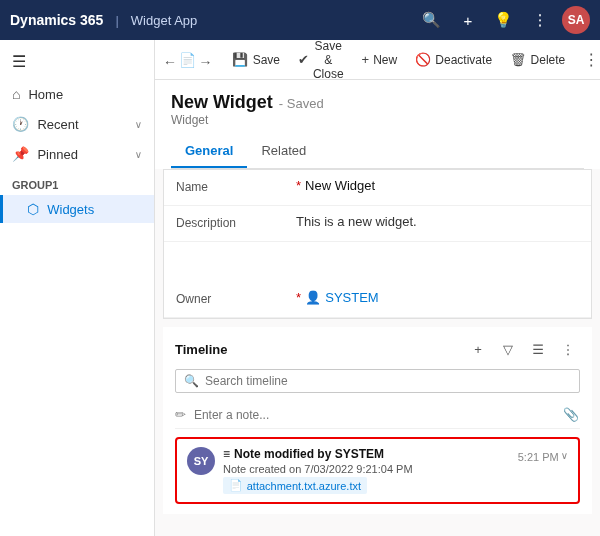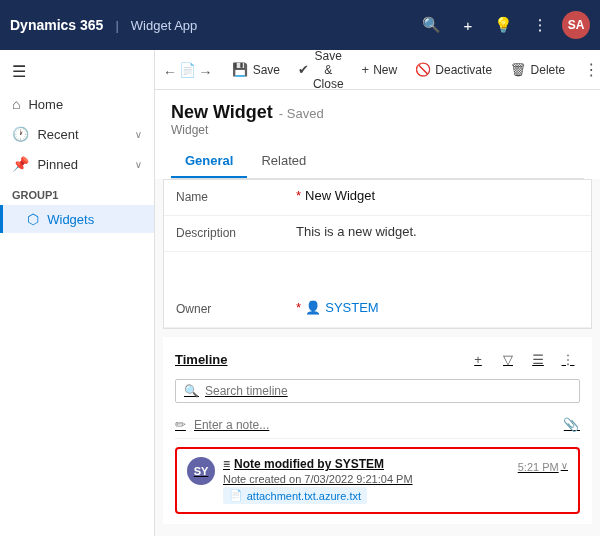--- a/index.html
+++ b/index.html
@@ -2,21 +2,21 @@
 <html><head>
   <meta charset="utf-8">
   <style>
     * { box-sizing: border-box; margin: 0; padding: 0; }
     body { font-family: 'Segoe UI', sans-serif; font-size: 13px; background: #f3f3f3; width: 600px; height: 536px; overflow: hidden; }
 
     
     .top-nav {
       background: #1a2d54;
       color: white;
-      height: 50px;
+      height: 40px;
       display: flex;
       align-items: center;
       padding: 0 10px;
       gap: 8px;
     }
     .top-nav-brand {
       font-weight: 700;
       font-size: 14px;
       color: white;
     }
@@ -201,21 +201,20 @@
     .field-value.description {
       font-weight: 400;
       color: #333;
     }
 
     
     .timeline-section {
       padding: 10px 12px;
       background: #fff;
       margin: 0 8px;
-      text-decoration: underline;
     }
     .timeline-header {
       display: flex;
       align-items: center;
       margin-bottom: 8px;
     }
     .timeline-title {
       font-size: 13px;
       font-weight: 600;
       color: #111;

